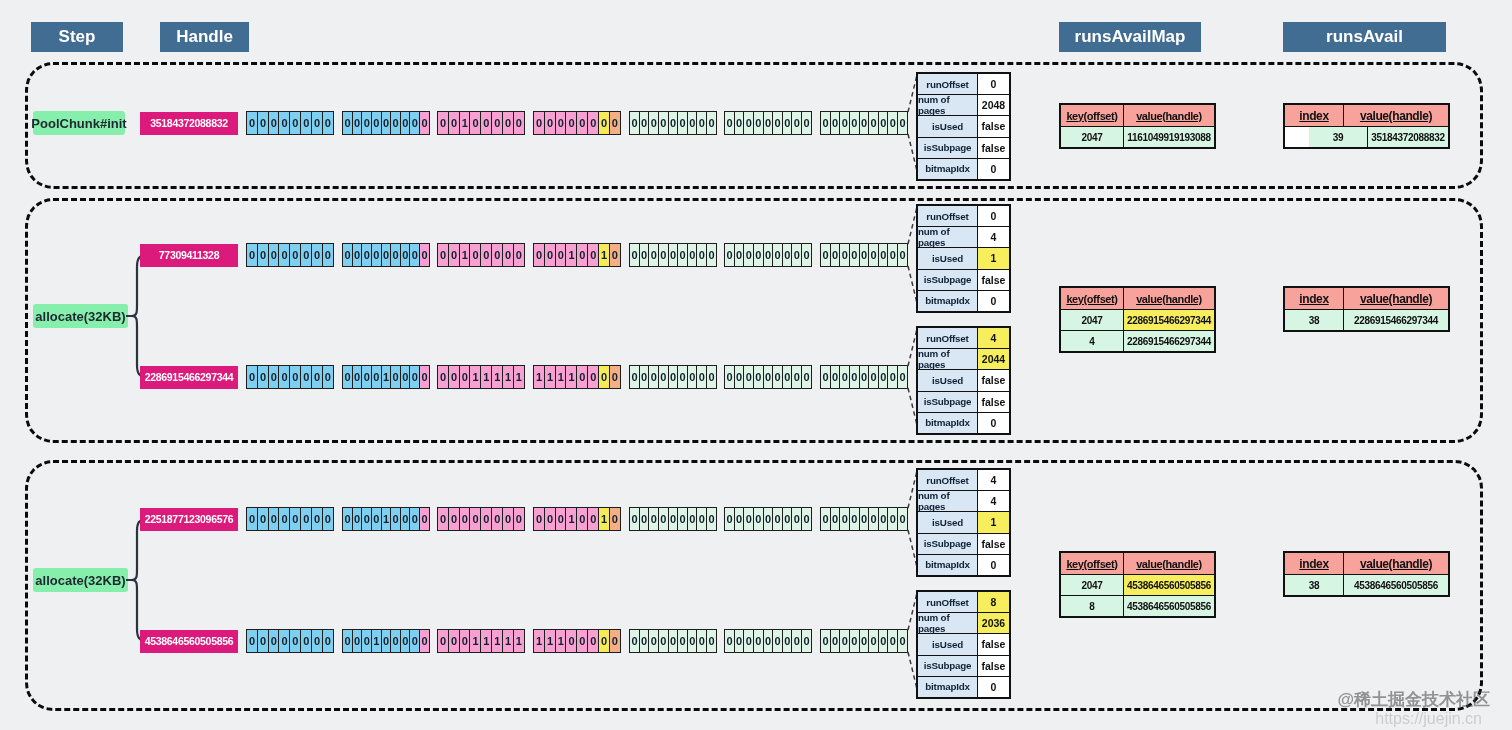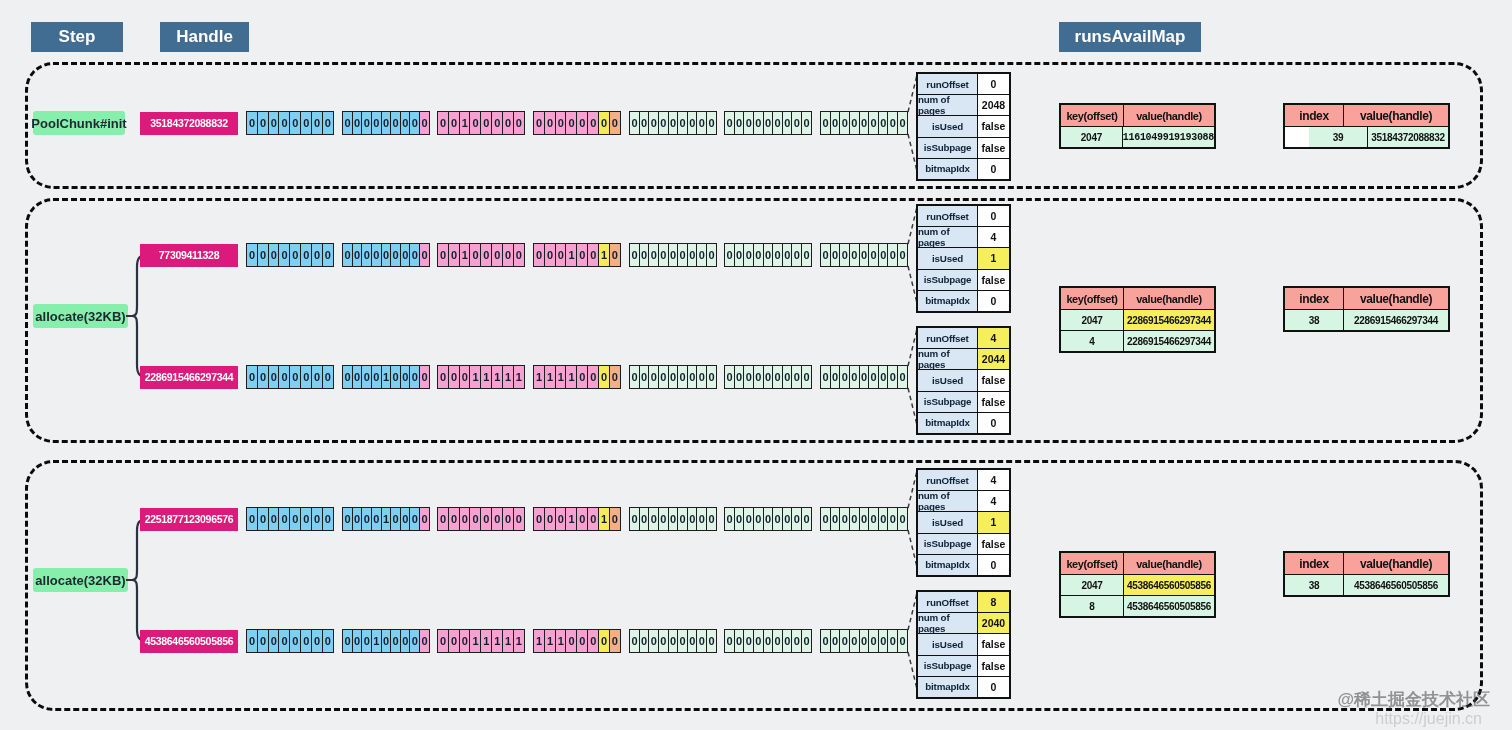--- a/index.html
+++ b/index.html
@@ -27,39 +27,40 @@
   .drow{display:flex;height:20.2px;border-top:1.2px solid #111;}
   .drow:first-child{border-top:none;}
   .dlabel{width:59px;background:#d9e6f4;border-right:1.2px solid #111;display:flex;align-items:center;
           justify-content:center;font-size:9.8px;font-weight:700;color:#0f2236;letter-spacing:-0.2px;}
   .dvalue{flex:1;display:flex;align-items:center;justify-content:center;font-size:10.5px;
           font-weight:700;color:#111;background:#fff;}
   .dvalue.hl{background:#f7ee5e;}
 
   .gtable{position:absolute;border:2px solid #111;background:#fff;}
   .grow{display:flex;height:20px;border-top:1.2px solid #111;}
-  .grow:first-child{border-top:none;height:21px;}
+  .grow:first-child{border-top:none;height:21px;text-decoration:underline;}
   .gcell{display:flex;align-items:center;justify-content:center;border-left:1.2px solid #111;
          font-size:10px;font-weight:700;color:#111;letter-spacing:-0.3px;white-space:nowrap;}
   .gcell:first-child{border-left:none;}
   .ghead{background:#f8a29c;font-size:11px;letter-spacing:-0.4px;}
   .gmint{background:#d6f5e3;}
   .ghl{background:#f7ee5e;}
 
   .wm1{position:absolute;right:22px;top:688px;font-size:17px;font-weight:700;color:rgba(70,70,70,0.55);}
   .wm2{position:absolute;right:30px;top:710px;font-size:16px;color:rgba(140,140,140,0.35);}
 </style>
 </head>
 <body>
 
 <div id="canvas">
 
   <div class="hbox" style="left:31px;width:92px;">Step</div>
   <div class="hbox" style="left:160px;width:89px;">Handle</div>
   <div class="hbox" style="left:1059px;width:142px;">runsAvailMap</div>
+  <div class="hbox" style="left:1283px;width:163px;">runsAvail</div>
 
   <div class="sbox" style="top:62px;height:121px;"></div>
   <div class="sbox" style="top:198px;height:239px;"></div>
   <div class="sbox" style="top:460px;height:245px;"></div>
 
   <div class="slabel" style="left:33px;top:111px;width:92px;height:24px;">PoolChunk#init</div>
   <div class="slabel" style="left:33px;top:304px;width:95px;height:24px;">allocate(32KB)</div>
   <div class="slabel" style="left:33px;top:568px;width:95px;height:24px;">allocate(32KB)</div>
 
   <div class="wm1">@稀土掘金技术社区</div>
@@ -165,21 +166,21 @@
         <div class="dvalue">0</div>
       </div>
     </div>
     <div class="gtable" style="left: 1059px; top: 103px; width: 153px;">
       <div class="grow">
         <div class="gcell ghead" style="width: 62px;">key(offset)</div>
         <div class="gcell ghead" style="flex: 1 1 0%;">value(handle)</div>
       </div>
       <div class="grow">
         <div class="gcell gmint" style="width: 62px;">2047</div>
-        <div class="gcell gmint" style="flex: 1 1 0%; font-family: Liberation Mono, monospace;">1161049919193088</div>
+        <div class="gcell gmint" style="flex: 1 1 0%;">1161049919193088</div>
       </div>
     </div>
     <div class="gtable" style="left: 1283px; top: 103px; width: 163px;">
       <div class="grow">
         <div class="gcell ghead" style="width: 58px; font-size: 12px;">index</div>
         <div class="gcell ghead" style="flex: 1 1 0%; font-size: 12px;">value(handle)</div>
       </div>
       <div class="grow">
         <div class="gcell gmint" style="width: 58px; margin-left: 24px;">39</div>
         <div class="gcell gmint" style="flex: 1 1 0%;">35184372088832</div>
@@ -597,21 +598,21 @@
       <line x1="5" y1="41" x2="14" y2="4" stroke="#3a3a3a" stroke-width="1.5" stroke-dasharray="4.5 3.5"></line>
       <line x1="5" y1="63" x2="14" y2="100" stroke="#3a3a3a" stroke-width="1.5" stroke-dasharray="4.5 3.5"></line>
     </svg>
     <div class="dtable" style="left: 916px; top: 590px;">
       <div class="drow">
         <div class="dlabel">runOffset</div>
         <div class="dvalue hl">8</div>
       </div>
       <div class="drow">
         <div class="dlabel">num of pages</div>
-        <div class="dvalue hl">2040</div>
+        <div class="dvalue hl">2036</div>
       </div>
       <div class="drow">
         <div class="dlabel">isUsed</div>
         <div class="dvalue">false</div>
       </div>
       <div class="drow">
         <div class="dlabel">isSubpage</div>
         <div class="dvalue">false</div>
       </div>
       <div class="drow">

